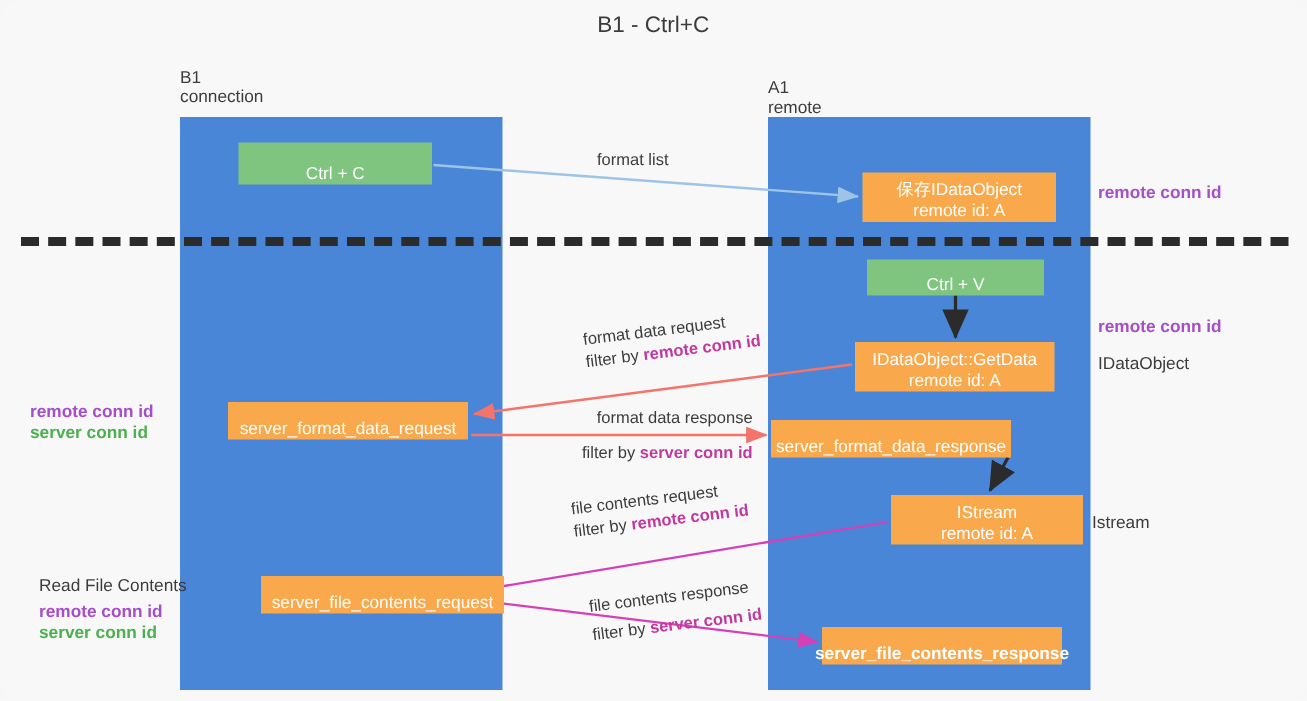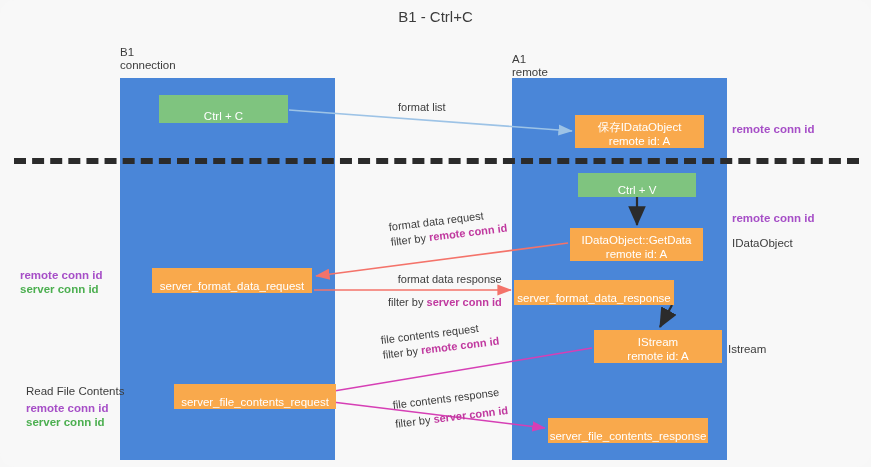--- a/index.html
+++ b/index.html
@@ -80,21 +80,21 @@
 
   
   #n-ctrlc       { left: 159px; top: 95px;  width: 129px; height: 28px; }
   #n-idataobject { left: 575px; top: 115px; width: 129px; height: 33px; }
   #n-ctrlv       { left: 578px; top: 173px; width: 118px; height: 24px; }
   #n-getdata     { left: 570px; top: 228px; width: 133px; height: 33px; }
   #n-sfdreq      { left: 152px; top: 268px; width: 160px; height: 25px; }
   #n-sfdresp     { left: 514px; top: 280px; width: 160px; height: 25px; }
   #n-istream     { left: 594px; top: 330px; width: 128px; height: 33px; }
   #n-sfcreq      { left: 150px; top: 384px; width: 162px; height: 25px; margin-left: 24px; }
-  #n-sfcresp     { left: 548px; top: 418px; width: 160px; height: 25px; }
+  #n-sfcresp     { left: 548px; top: 418px; width: 160px; height: 25px; font-weight: bold; }
 
   .cjk { font-family: Liberation Sans, sans-serif; }
 
   
   .side-note {
     position: absolute;
     font-size: 11.5px;
     line-height: 14px;
     color: #3c3c3c;
   }

